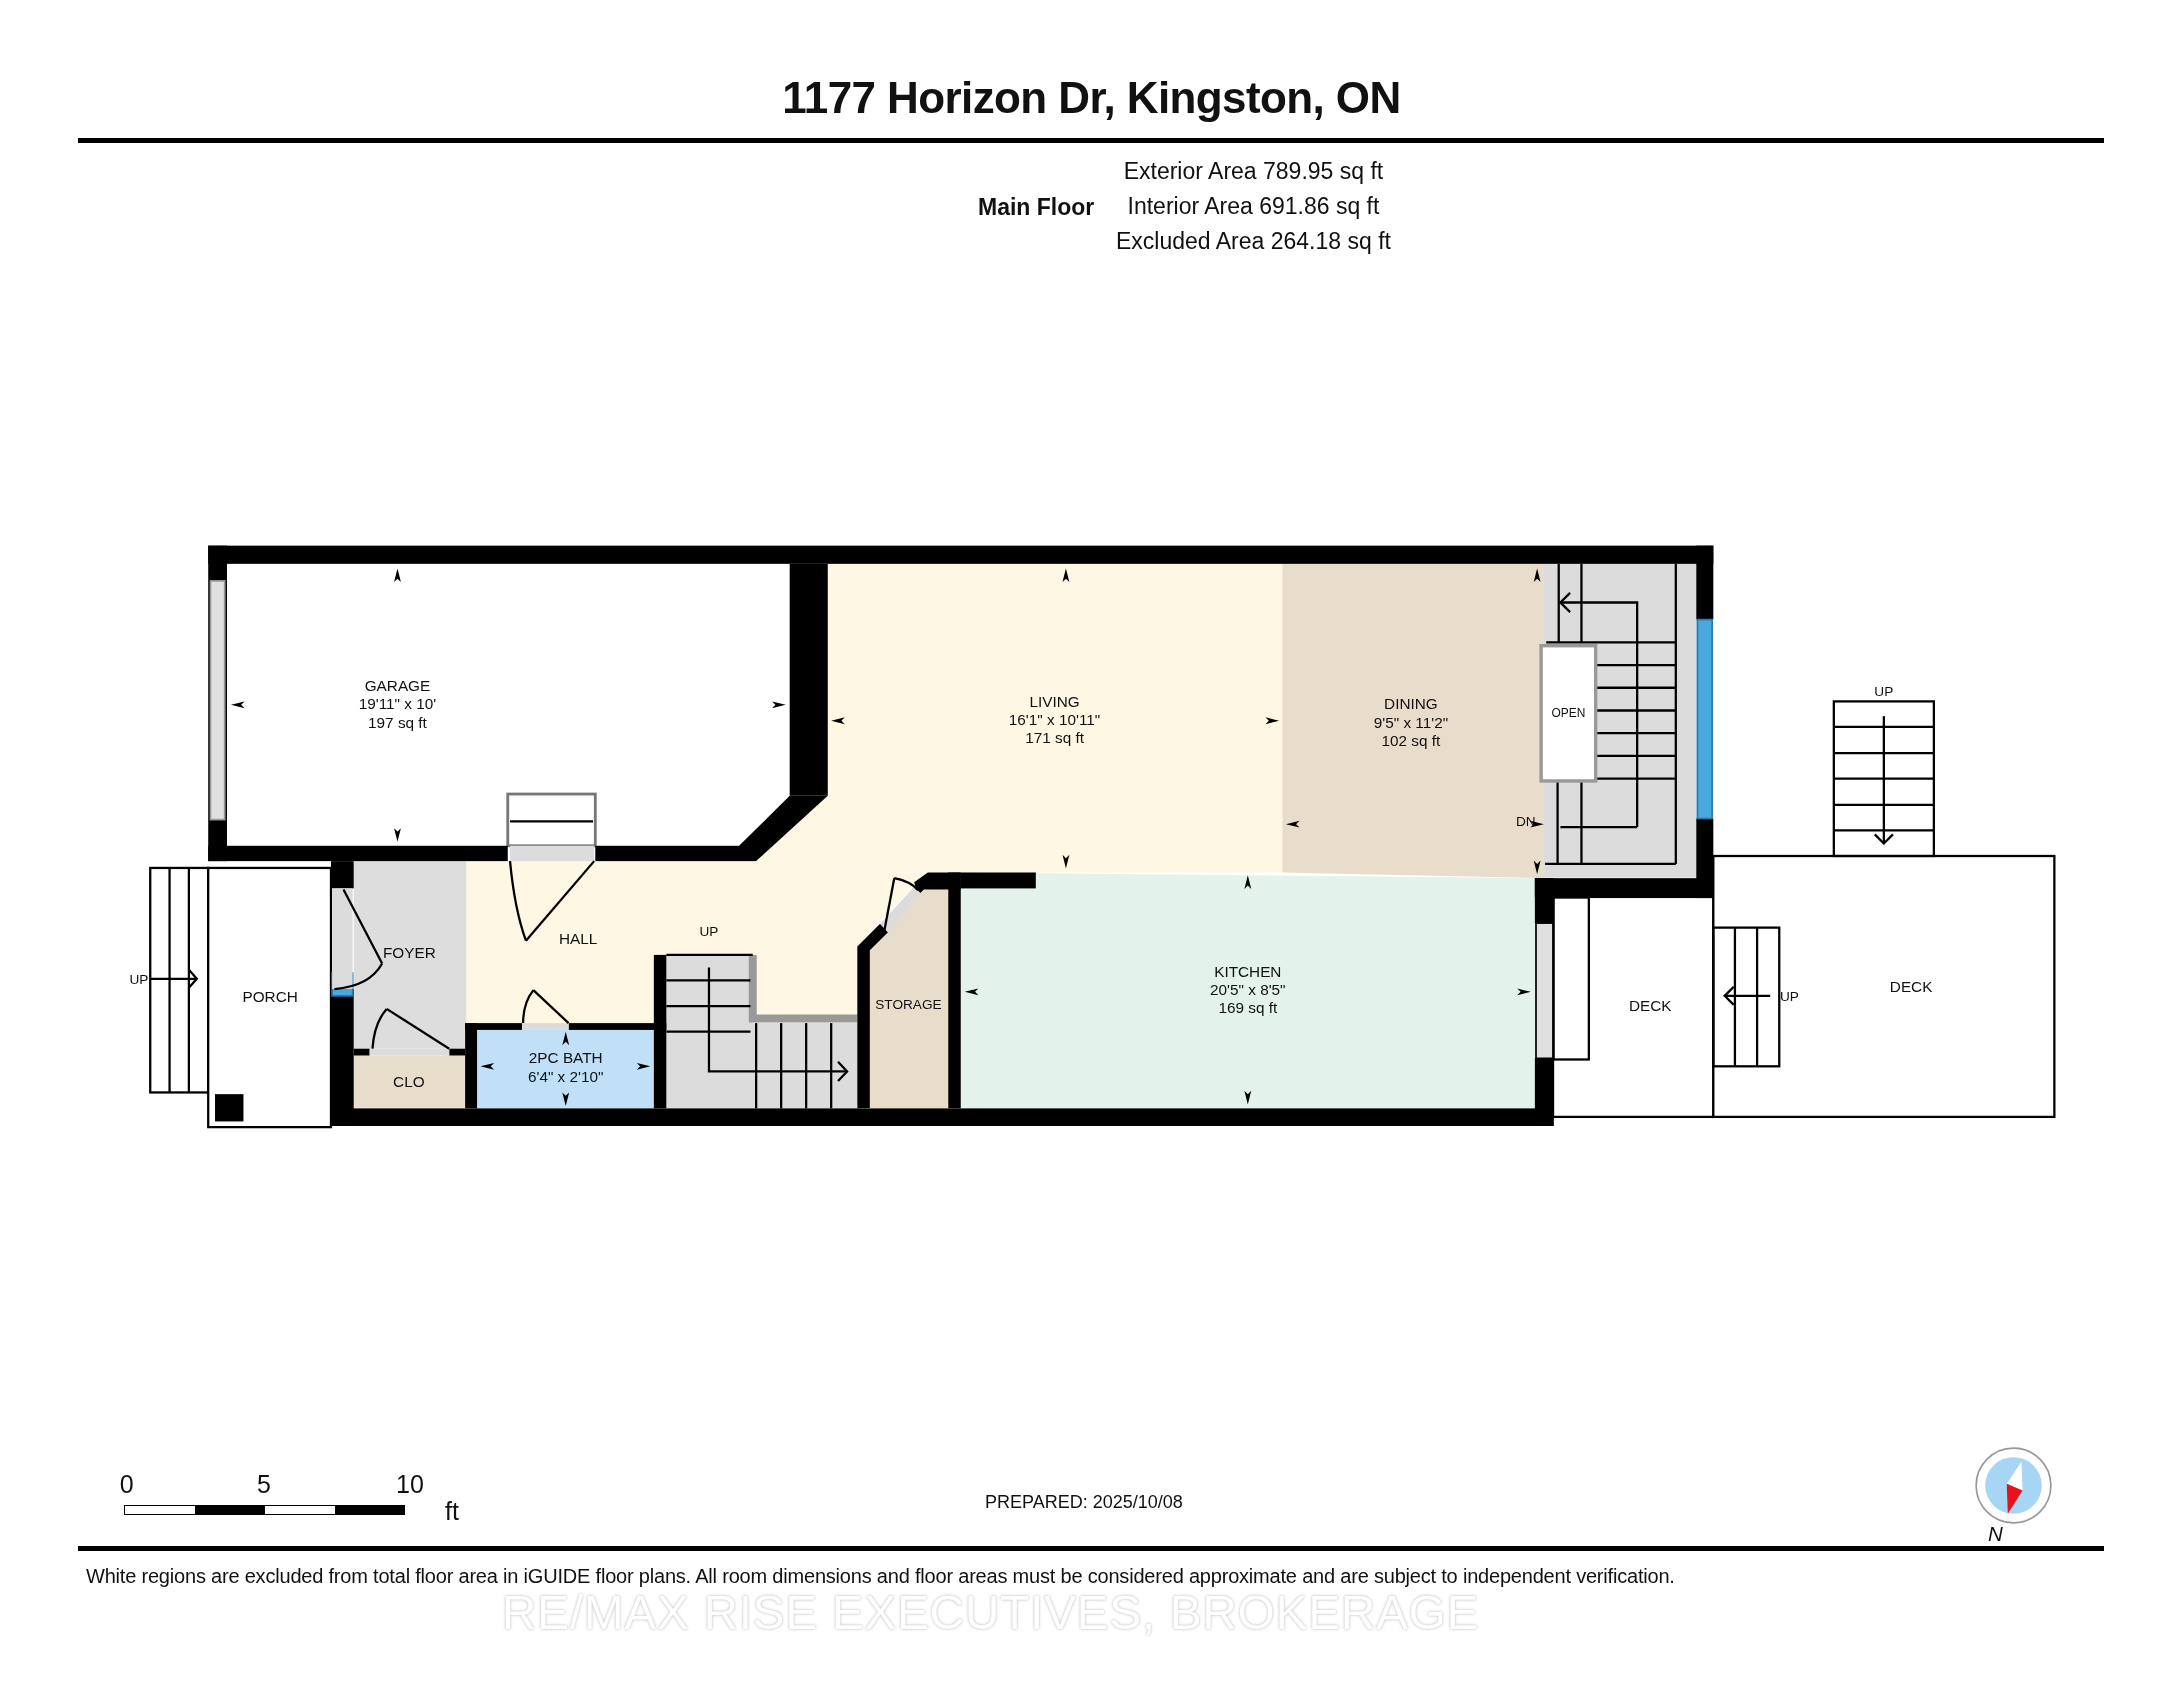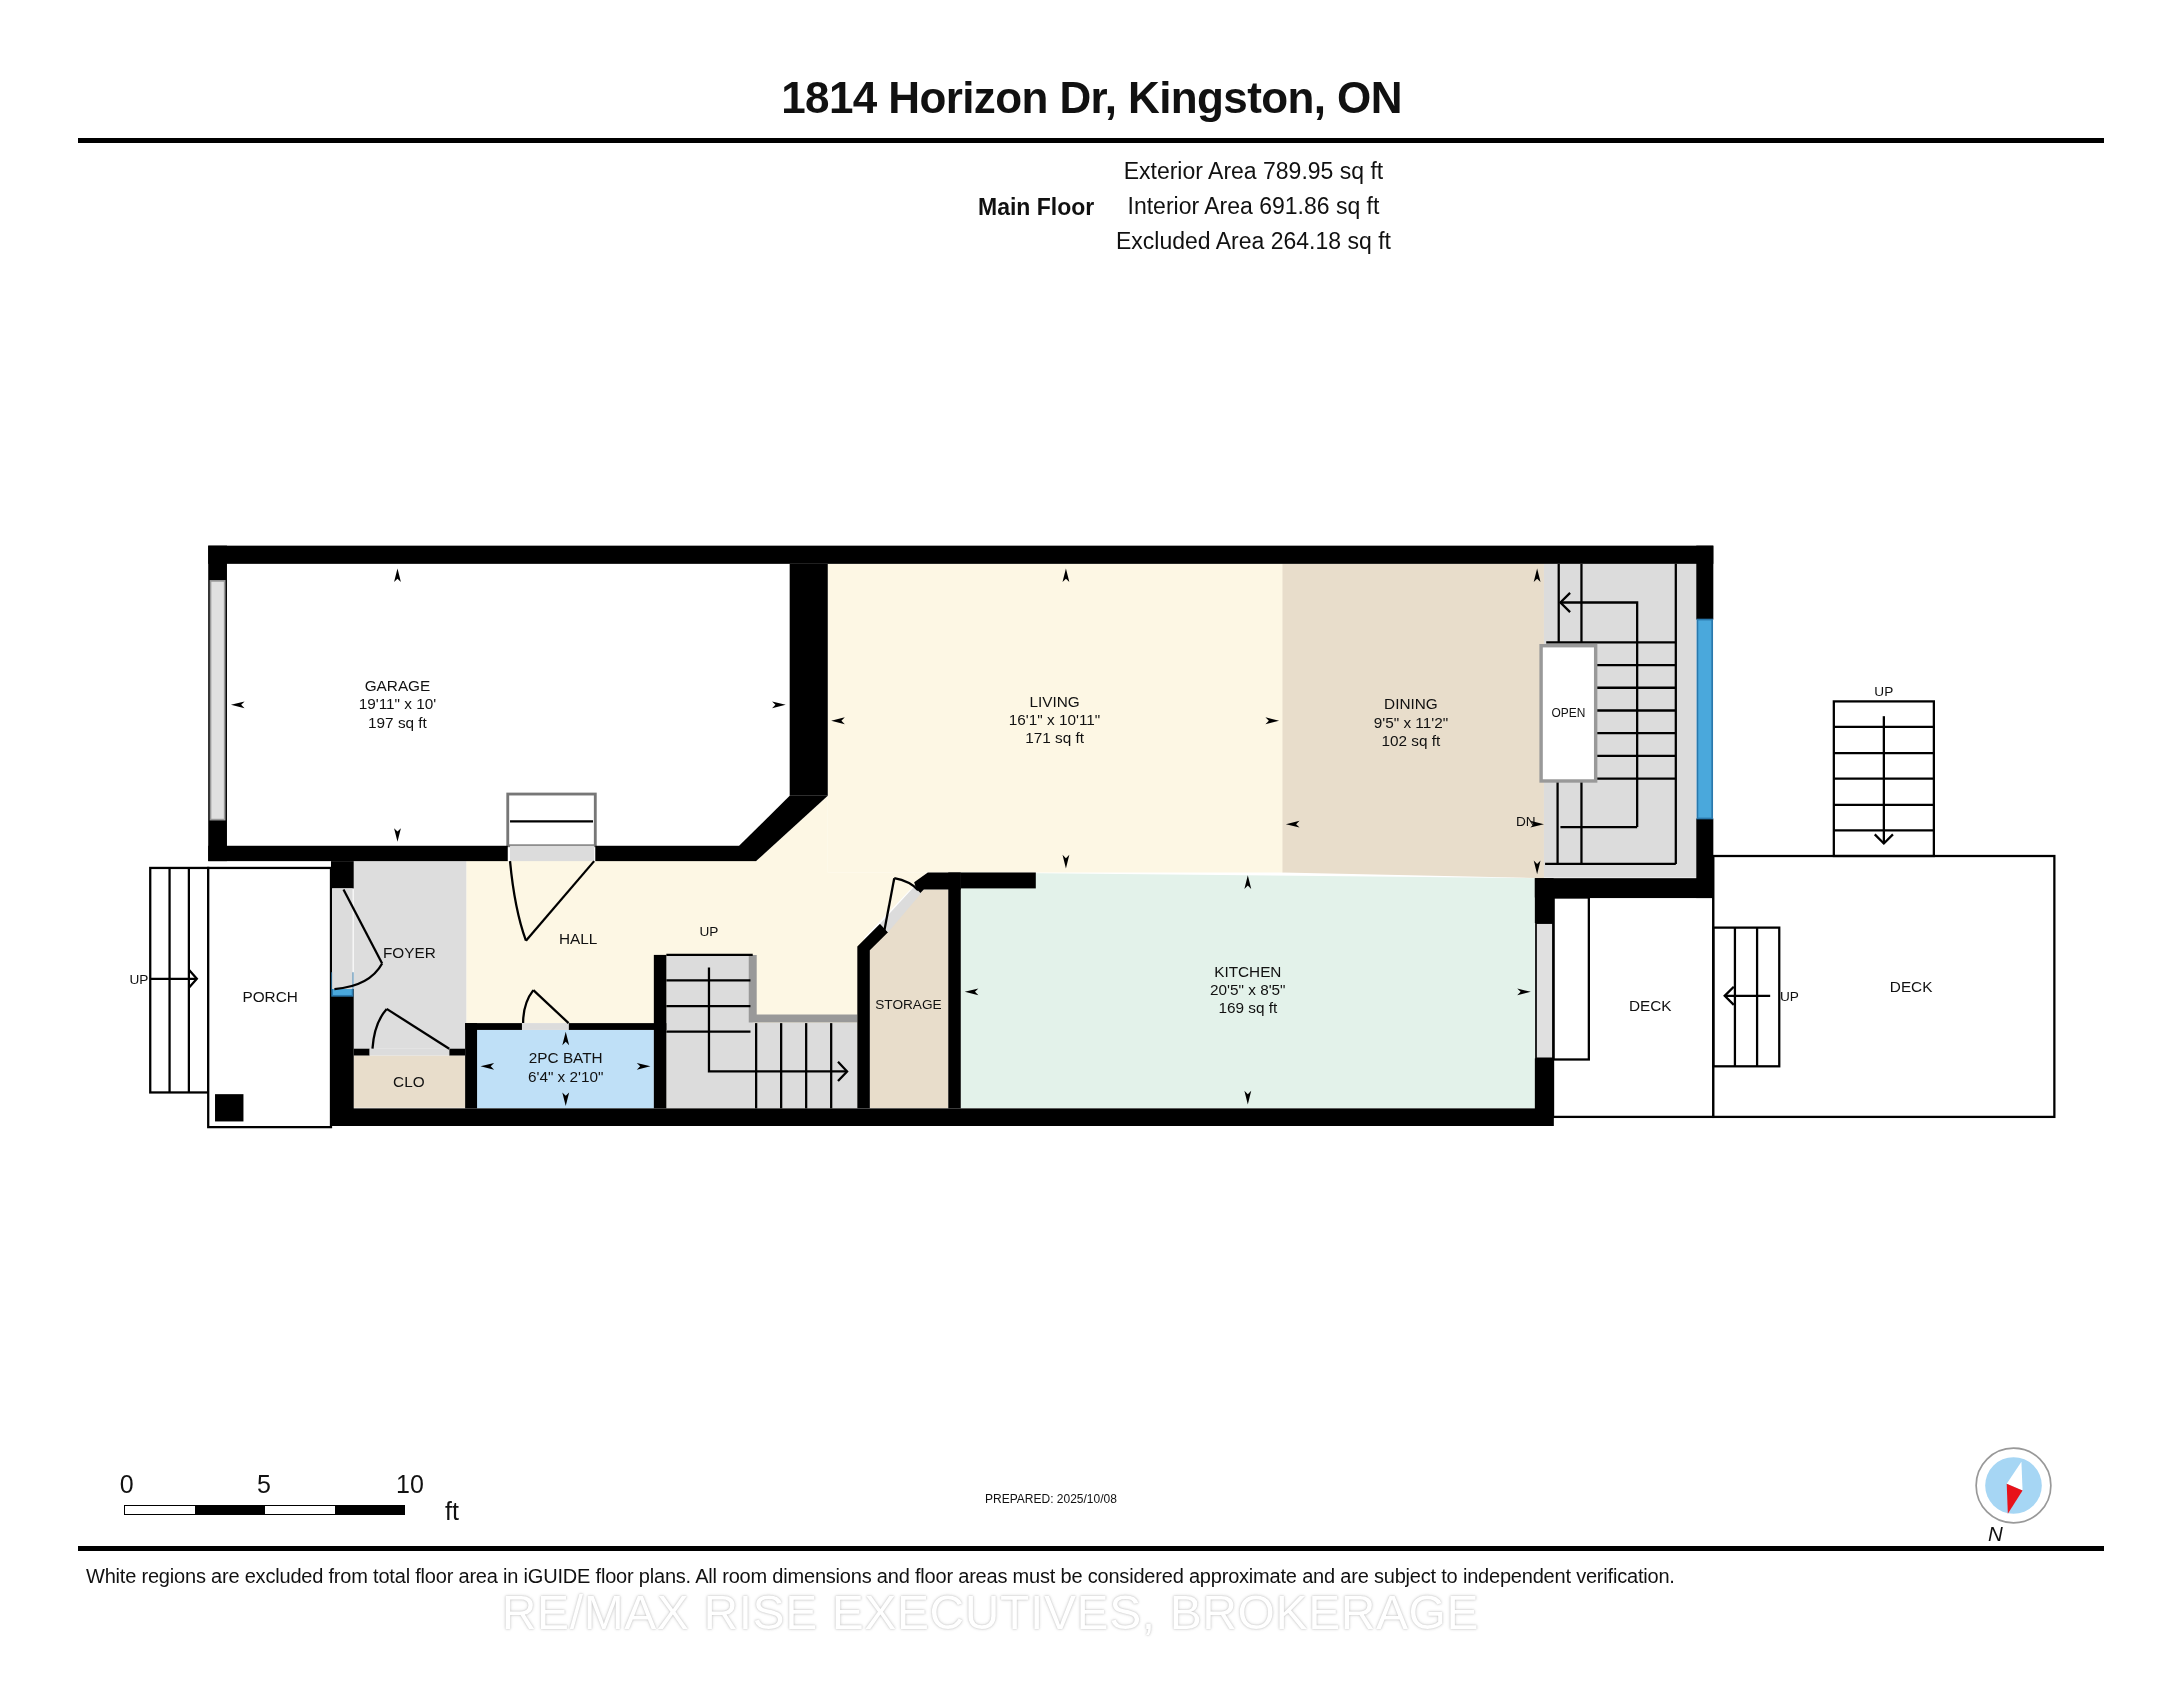--- a/index.html
+++ b/index.html
@@ -12,31 +12,31 @@
   #area-block { left:978px; top:154px; font-size:23px; line-height:35px; }
   #area-floor { position:absolute; left:0; top:0; font-weight:bold; white-space:nowrap;margin-top:36px; }
   #area-list { position:absolute; left:138px; top:0; white-space:nowrap;text-align:center; }
   svg#plan { position:absolute; left:0; top:0; }
   .rl { font-family:"Liberation Sans", sans-serif; font-size:27px; fill:#111; text-anchor:middle; }
   .sm { font-family:"Liberation Sans", sans-serif; font-size:24px; fill:#111; text-anchor:middle; }
   #scale { left:122px; top:1470px; width:318px; height:63px; }
   .tick { position:absolute; top:0; font-size:25px; }
   #scale-bar { position:absolute; left:2.3px; top:35px; width:281px; height:10.2px; border:1.1px solid #000; box-sizing:border-box; display:flex; }
   #scale-bar div { flex:1; }
-  #prepared { left:985px; top:1492px; font-size:12px; white-space:nowrap; }
+  #prepared { left:985px; top:1492px; font-size:18px; white-space:nowrap; }
   #compass { left:1975px; top:1447px; width:77px; height:77px; }
   #compass-n { left:1988px; top:1522px; font-size:20.5px; font-style:italic; }
   #disclaimer { left:86px; top:1565px; font-size:20px; white-space:nowrap; letter-spacing:-0.2px; }
   #brokerage { left:0; width:1981px; top:1585px; text-align:center; font-size:48px; color:#ffffff;
                letter-spacing:0.6px; text-shadow:0 0 1.7px #bdbdbd, 0 0 3.4px #cfcfcf; opacity:0.95; }
 </style>
 </head>
 <body>
 
-<div id="title" class="abs">1814 Horizon Dr, Kingston, ON</div>
+<div id="title" class="abs">1177 Horizon Dr, Kingston, ON</div>
 <div class="rule" style="top:138px;"></div>
 
 <div id="area-block" class="abs">
   <div id="area-floor">Main Floor</div>
   <div id="area-list">
     <div>Exterior Area 789.95 sq ft</div>
     <div>Interior Area 691.86 sq ft</div>
     <div>Excluded Area 264.18 sq ft</div>
   </div>
 </div>

